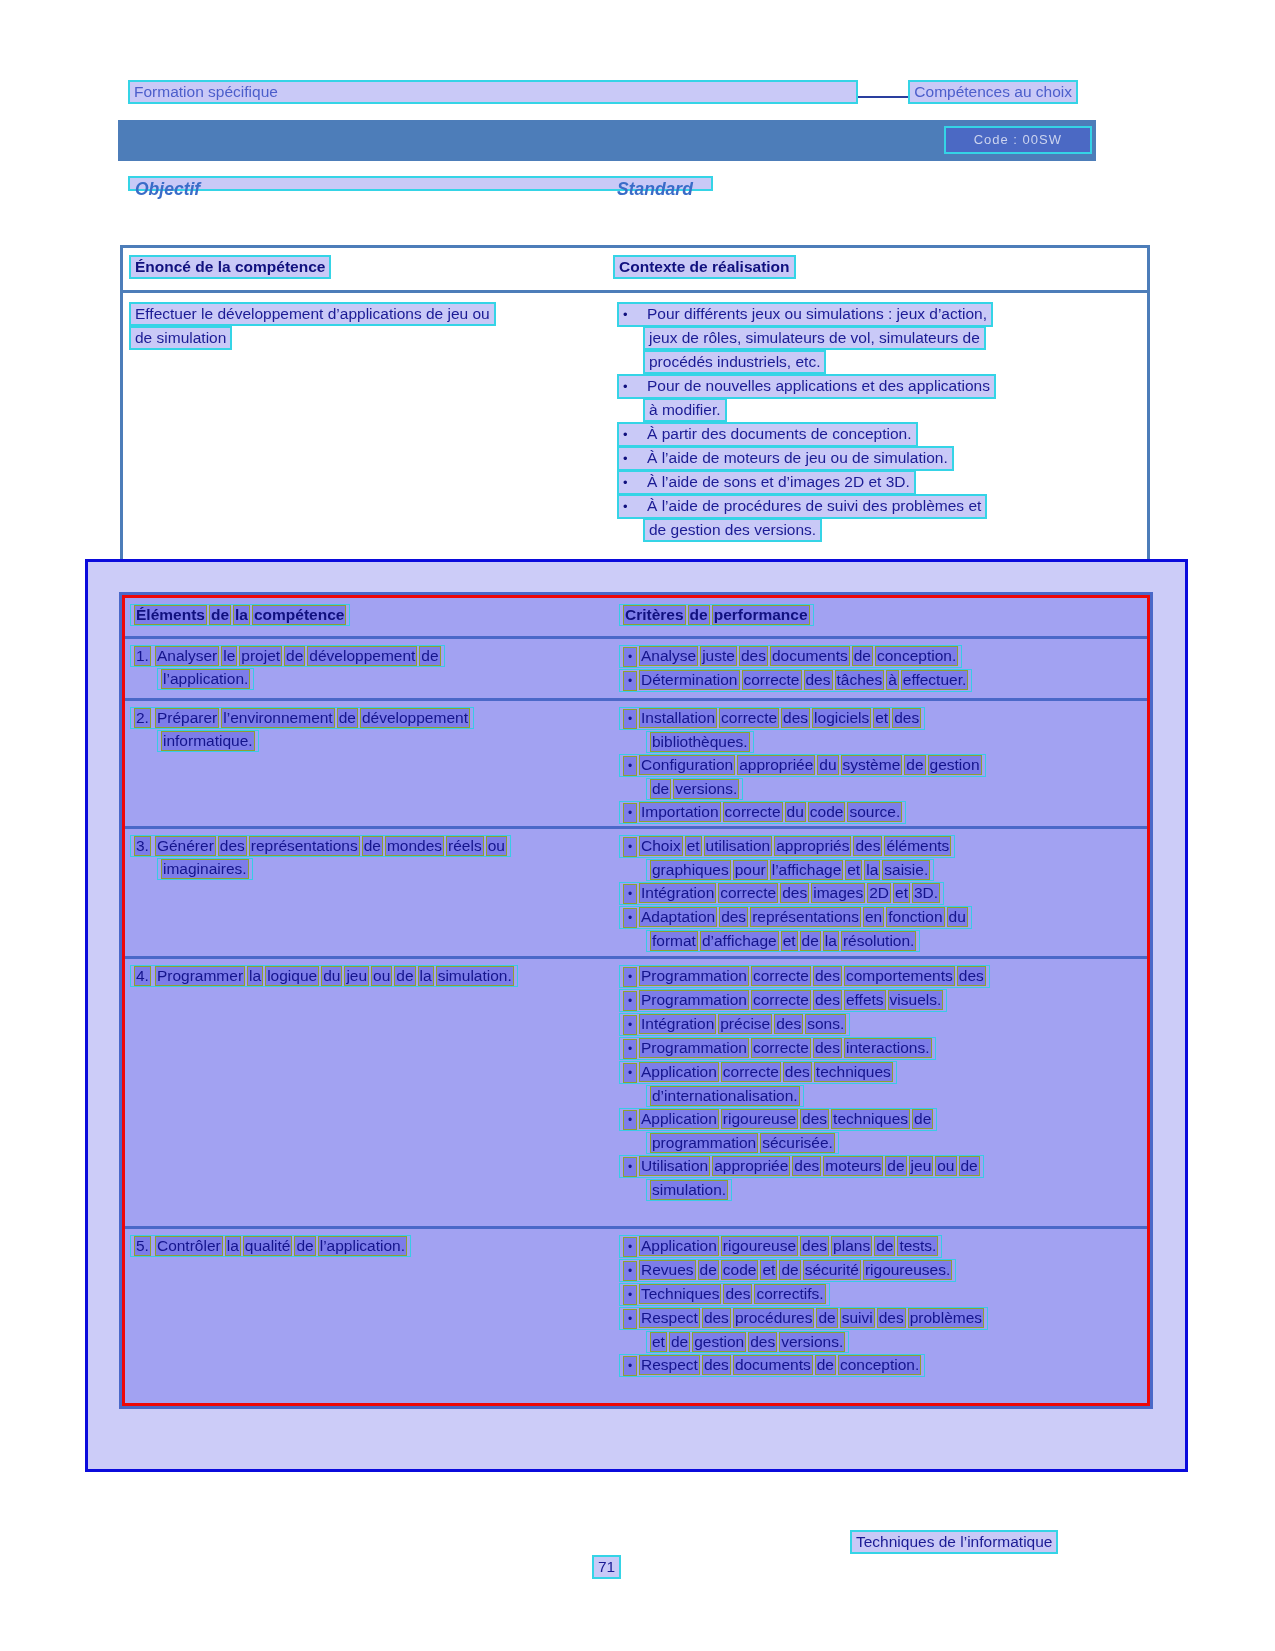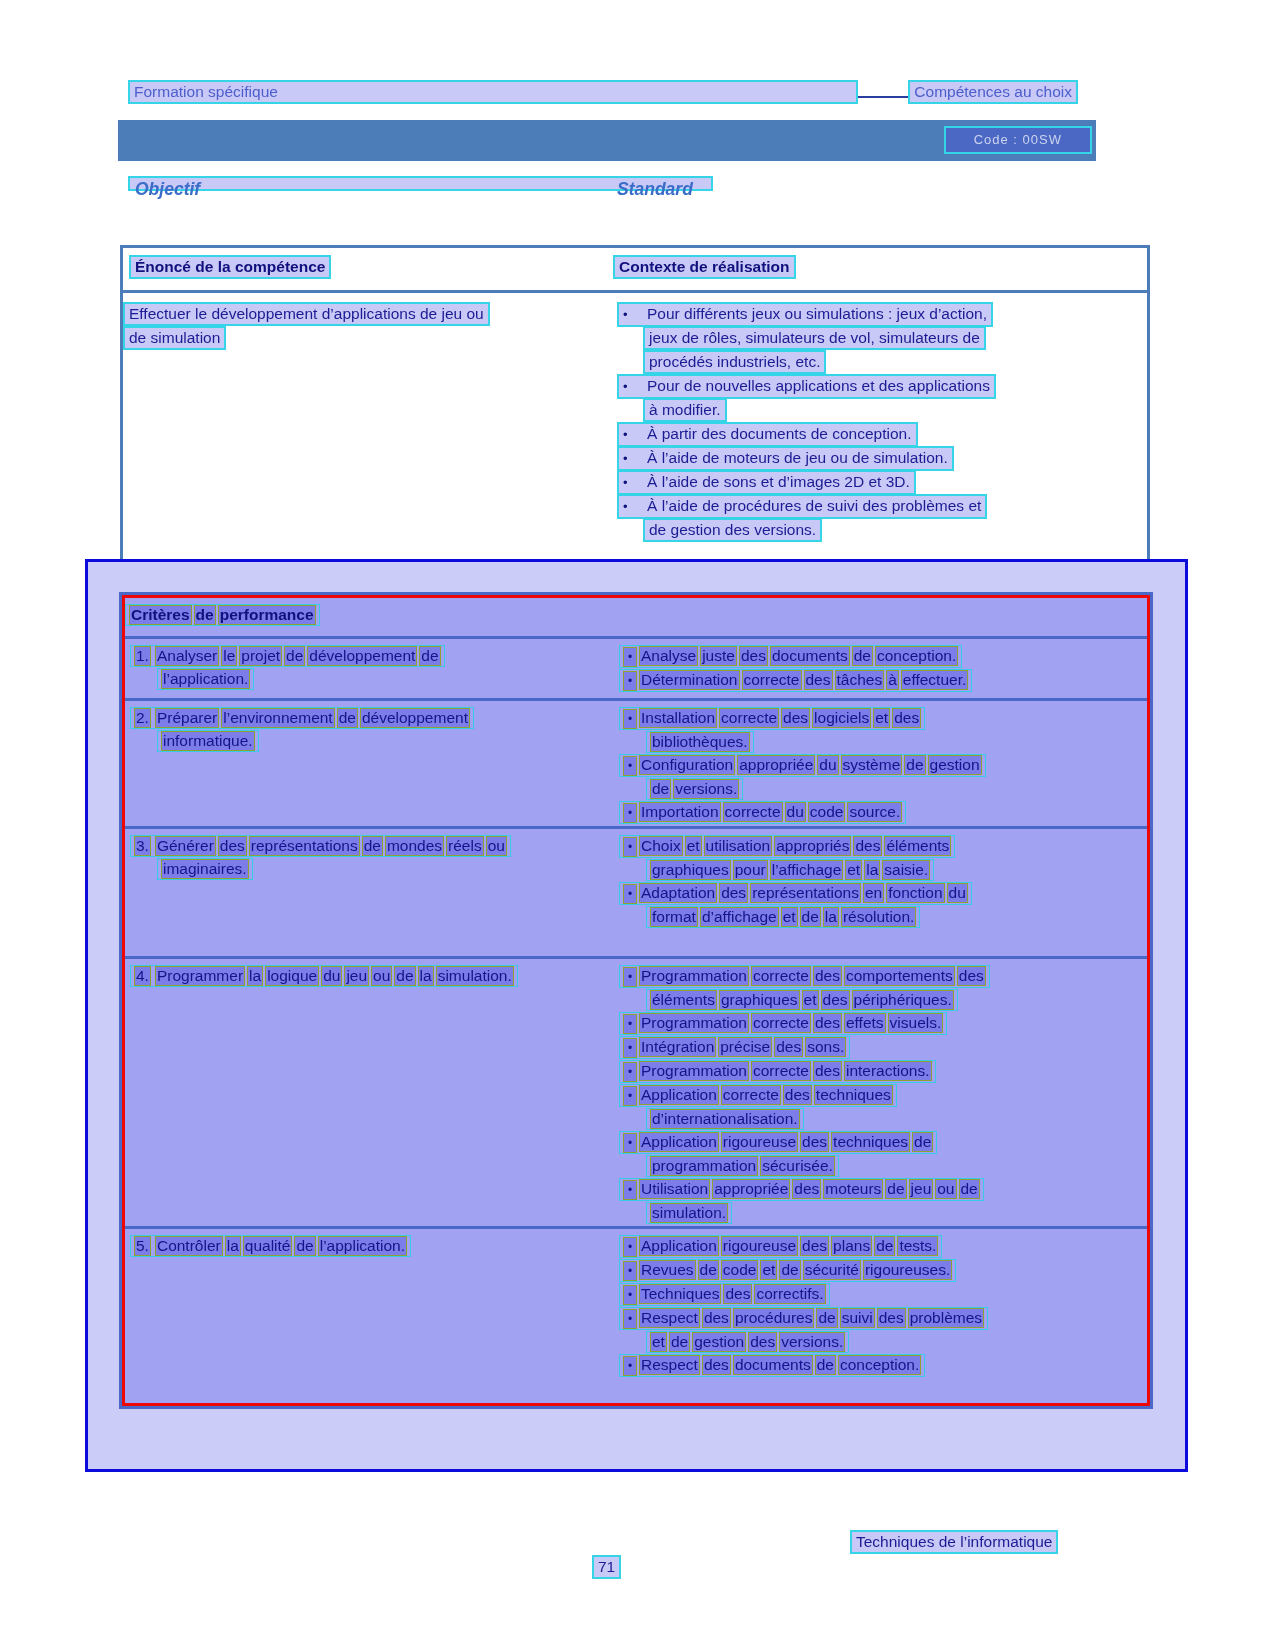--- a/index.html
+++ b/index.html
@@ -28,21 +28,21 @@
   .sub-left{left:5px;}
   .sub-right{left:487px;}
   
   .table1{left:120px;top:245px;width:1030px;height:314px;border:3px solid #4d7db9;
      border-bottom:none;box-sizing:border-box;background:#fff;}
   .t1-head{height:45px;border-bottom:3px solid #4d7db9;position:relative;box-sizing:border-box;}
   .t1-head .hl{position:absolute;top:7px;font-weight:bold;color:#10107e;}
   .t1-th1{left:6px;}
   .t1-th2{left:490px;}
   .t1-body{display:flex;padding-top:8px;}
-  .t1-left{width:494px;box-sizing:border-box;}
+  .t1-left{width:494px;padding-left:6px;box-sizing:border-box;}
   .t1-right{flex:1;}
   .line{height:24px;line-height:24px;white-space:nowrap;}
   .line .hl{vertical-align:top;margin-top:1px;}
   .bullet1{display:inline-block;width:24px;color:#10107e;font-size:13px;}
   .cont1{margin-left:26px;}
   
   .overlay{left:85px;top:559px;width:1103px;height:913px;background:#ccccf8;
      border:3px solid #0b0bdc;box-sizing:border-box;}
   
   .table2{position:absolute;left:34px;top:33px;width:1028px;background:#a2a2f2;
@@ -101,20 +101,23 @@
         <div class="line"><span class="hl"><span class="bullet1">•</span>À l’aide de sons et d’images 2D et 3D.</span></div>
         <div class="line"><span class="hl"><span class="bullet1">•</span>À l’aide de procédures de suivi des problèmes et</span></div>
         <div class="line"><span class="hl cont1">de gestion des versions.</span></div>
       </div>
   </div>
 </div>
 
 <div class="abs overlay">
   <div class="table2" id="table2">
       <div class="t2-row" style="min-height: 41px;">
+        <div class="t2-left">
+          <div class="line2"><span class="wl"><span class="w b">Éléments</span><span class="w b">de</span><span class="w b">la</span><span class="w b">compétence</span></span></div>
+        </div>
         <div class="t2-right">
           <div class="line2"><span class="wl"><span class="w b">Critères</span><span class="w b">de</span><span class="w b">performance</span></span></div>
         </div>
       </div>
       <div class="t2-row" style="min-height: 62px;">
         <div class="t2-left">
           <div class="line2"><span class="wl"><span class="w numbox">1.</span><span class="w">Analyser</span><span class="w">le</span><span class="w">projet</span><span class="w">de</span><span class="w">développement</span><span class="w">de</span></span></div>
           <div class="line2"><span class="wl cont2"><span class="w">l’application.</span></span></div>
         </div>
         <div class="t2-right">
@@ -136,31 +139,31 @@
         </div>
       </div>
       <div class="t2-row" style="min-height: 130px;">
         <div class="t2-left">
           <div class="line2"><span class="wl"><span class="w numbox">3.</span><span class="w">Générer</span><span class="w">des</span><span class="w">représentations</span><span class="w">de</span><span class="w">mondes</span><span class="w">réels</span><span class="w">ou</span></span></div>
           <div class="line2"><span class="wl cont2"><span class="w">imaginaires.</span></span></div>
         </div>
         <div class="t2-right">
           <div class="line2"><span class="wl"><span class="w bul">•</span><span class="w">Choix</span><span class="w">et</span><span class="w">utilisation</span><span class="w">appropriés</span><span class="w">des</span><span class="w">éléments</span></span></div>
           <div class="line2"><span class="wl cont2"><span class="w">graphiques</span><span class="w">pour</span><span class="w">l’affichage</span><span class="w">et</span><span class="w">la</span><span class="w">saisie.</span></span></div>
+          <div class="line2"><span class="wl"><span class="w bul">•</span><span class="w">Intégration</span><span class="w">correcte</span><span class="w">des</span><span class="w">images</span><span class="w">2D</span><span class="w">et</span><span class="w">3D.</span></span></div>
           <div class="line2"><span class="wl"><span class="w bul">•</span><span class="w">Adaptation</span><span class="w">des</span><span class="w">représentations</span><span class="w">en</span><span class="w">fonction</span><span class="w">du</span></span></div>
           <div class="line2"><span class="wl cont2"><span class="w">format</span><span class="w">d’affichage</span><span class="w">et</span><span class="w">de</span><span class="w">la</span><span class="w">résolution.</span></span></div>
         </div>
       </div>
       <div class="t2-row" style="min-height: 270px;">
         <div class="t2-left">
           <div class="line2"><span class="wl"><span class="w numbox">4.</span><span class="w">Programmer</span><span class="w">la</span><span class="w">logique</span><span class="w">du</span><span class="w">jeu</span><span class="w">ou</span><span class="w">de</span><span class="w">la</span><span class="w">simulation.</span></span></div>
         </div>
         <div class="t2-right">
           <div class="line2"><span class="wl"><span class="w bul">•</span><span class="w">Programmation</span><span class="w">correcte</span><span class="w">des</span><span class="w">comportements</span><span class="w">des</span></span></div>
-          <div class="line2"><span class="wl cont2"><span class="w">éléments</span><span class="w">graphiques</span><span class="w">et</span><span class="w">des</span><span class="w">périphériques.</span></span></div>
           <div class="line2"><span class="wl"><span class="w bul">•</span><span class="w">Programmation</span><span class="w">correcte</span><span class="w">des</span><span class="w">effets</span><span class="w">visuels.</span></span></div>
           <div class="line2"><span class="wl"><span class="w bul">•</span><span class="w">Intégration</span><span class="w">précise</span><span class="w">des</span><span class="w">sons.</span></span></div>
           <div class="line2"><span class="wl"><span class="w bul">•</span><span class="w">Programmation</span><span class="w">correcte</span><span class="w">des</span><span class="w">interactions.</span></span></div>
           <div class="line2"><span class="wl"><span class="w bul">•</span><span class="w">Application</span><span class="w">correcte</span><span class="w">des</span><span class="w">techniques</span></span></div>
           <div class="line2"><span class="wl cont2"><span class="w">d’internationalisation.</span></span></div>
           <div class="line2"><span class="wl"><span class="w bul">•</span><span class="w">Application</span><span class="w">rigoureuse</span><span class="w">des</span><span class="w">techniques</span><span class="w">de</span></span></div>
           <div class="line2"><span class="wl cont2"><span class="w">programmation</span><span class="w">sécurisée.</span></span></div>
           <div class="line2"><span class="wl"><span class="w bul">•</span><span class="w">Utilisation</span><span class="w">appropriée</span><span class="w">des</span><span class="w">moteurs</span><span class="w">de</span><span class="w">jeu</span><span class="w">ou</span><span class="w">de</span></span></div>
           <div class="line2"><span class="wl cont2"><span class="w">simulation.</span></span></div>
         </div>

